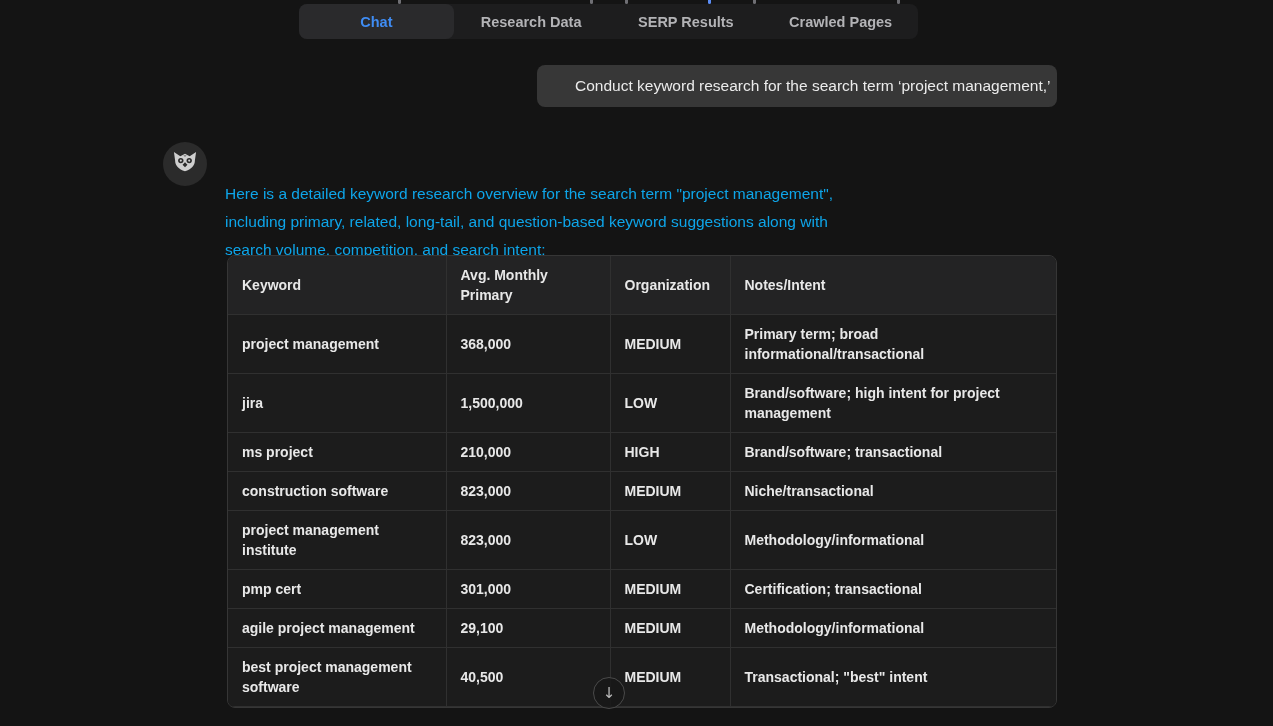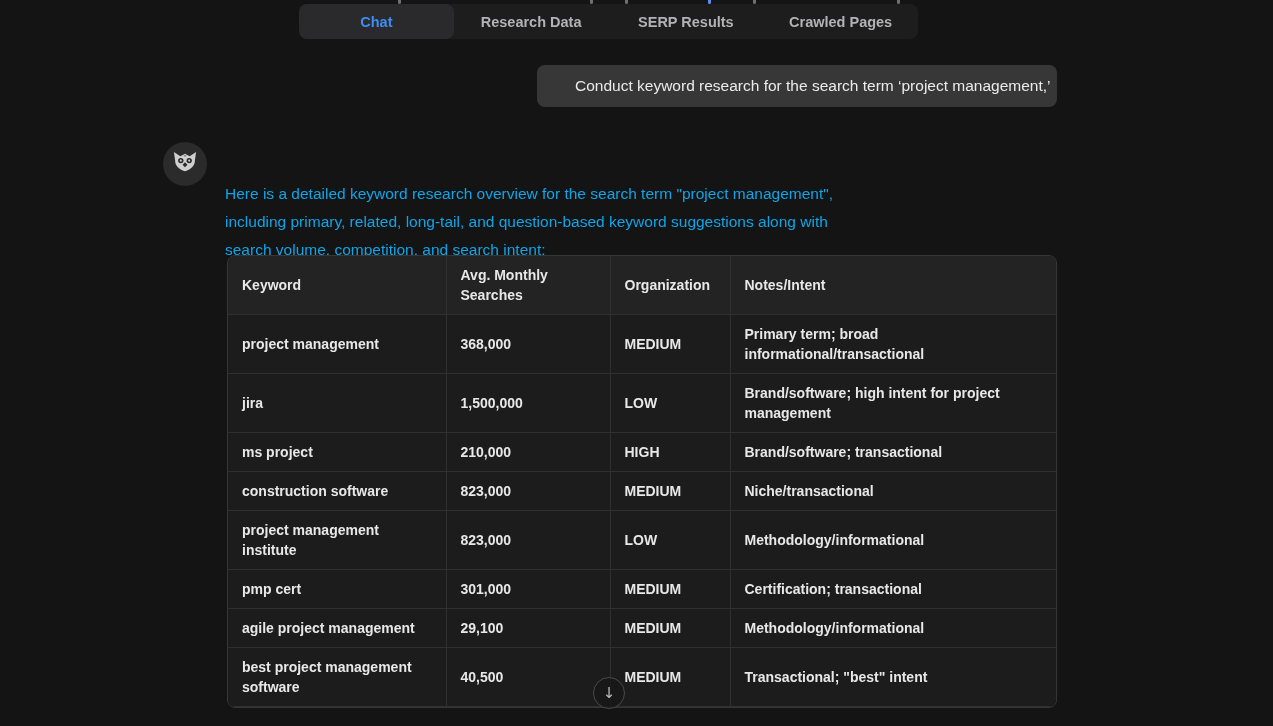--- a/index.html
+++ b/index.html
@@ -195,21 +195,21 @@
     <table>
       <colgroup>
         <col class="c-keyword">
           <col class="c-volume">
           <col class="c-comp">
           <col class="c-notes">
       </colgroup>
       <thead>
         <tr>
           <th>Keyword</th>
-          <th>Avg. Monthly Searches</th>
+          <th>Avg. Monthly Primary</th>
           <th>Organization</th>
           <th>Notes/Intent</th>
         </tr>
       </thead>
       <tbody id="table-body">
           <tr class="h2">
             <td>project management</td>
             <td>368,000</td>
             <td>MEDIUM</td>
             <td>Primary term; broad informational/transactional</td>

